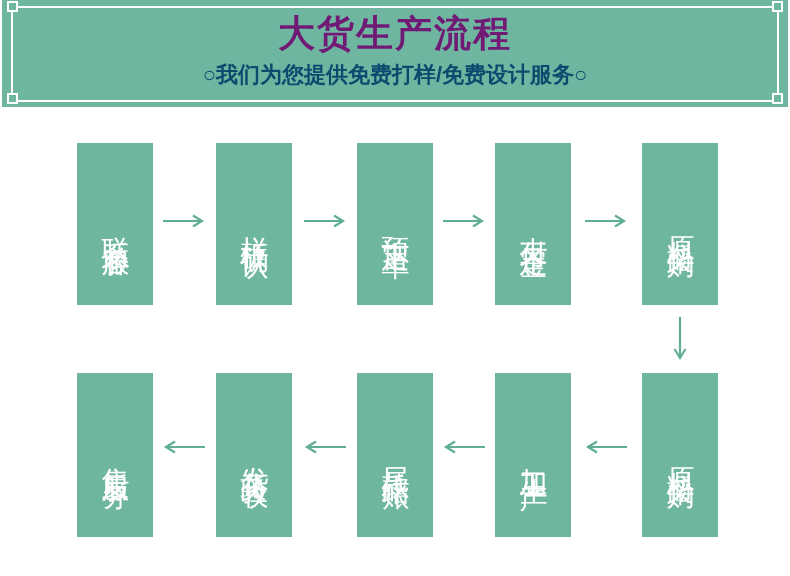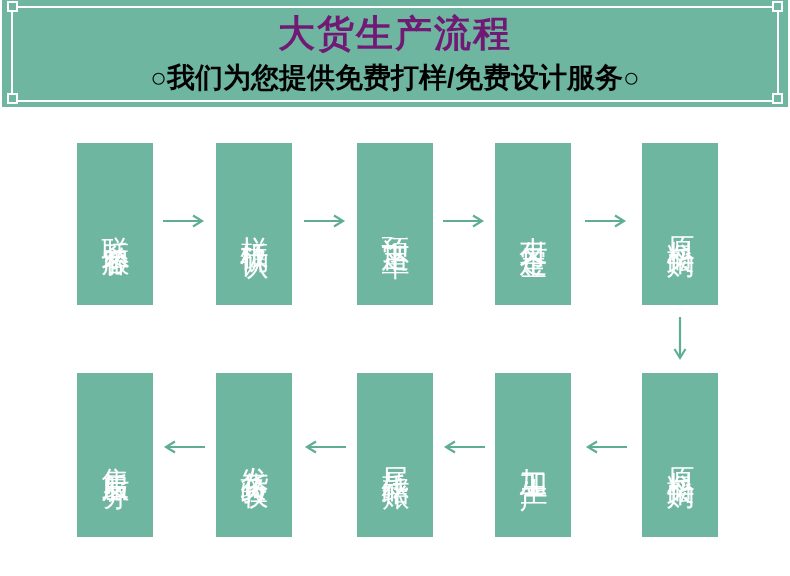--- a/index.html
+++ b/index.html
@@ -56,22 +56,22 @@
     font-weight: bold;
     letter-spacing: 2px;
     line-height: 1.1;
   }
   .banner-subtitle {
     position: absolute;
     top: 62px;
     left: 0;
     width: 100%;
     text-align: center;
-    color: #000000;
-    font-size: 28px;
+    color: #0c4a6e;
+    font-size: 22px;
     font-weight: bold;
     letter-spacing: 0px;
     line-height: 1.15;
   }
   
   .step-box {
     position: absolute;
     width: 76px;
     background: #6fb6a1;
     color: #ffffff;

